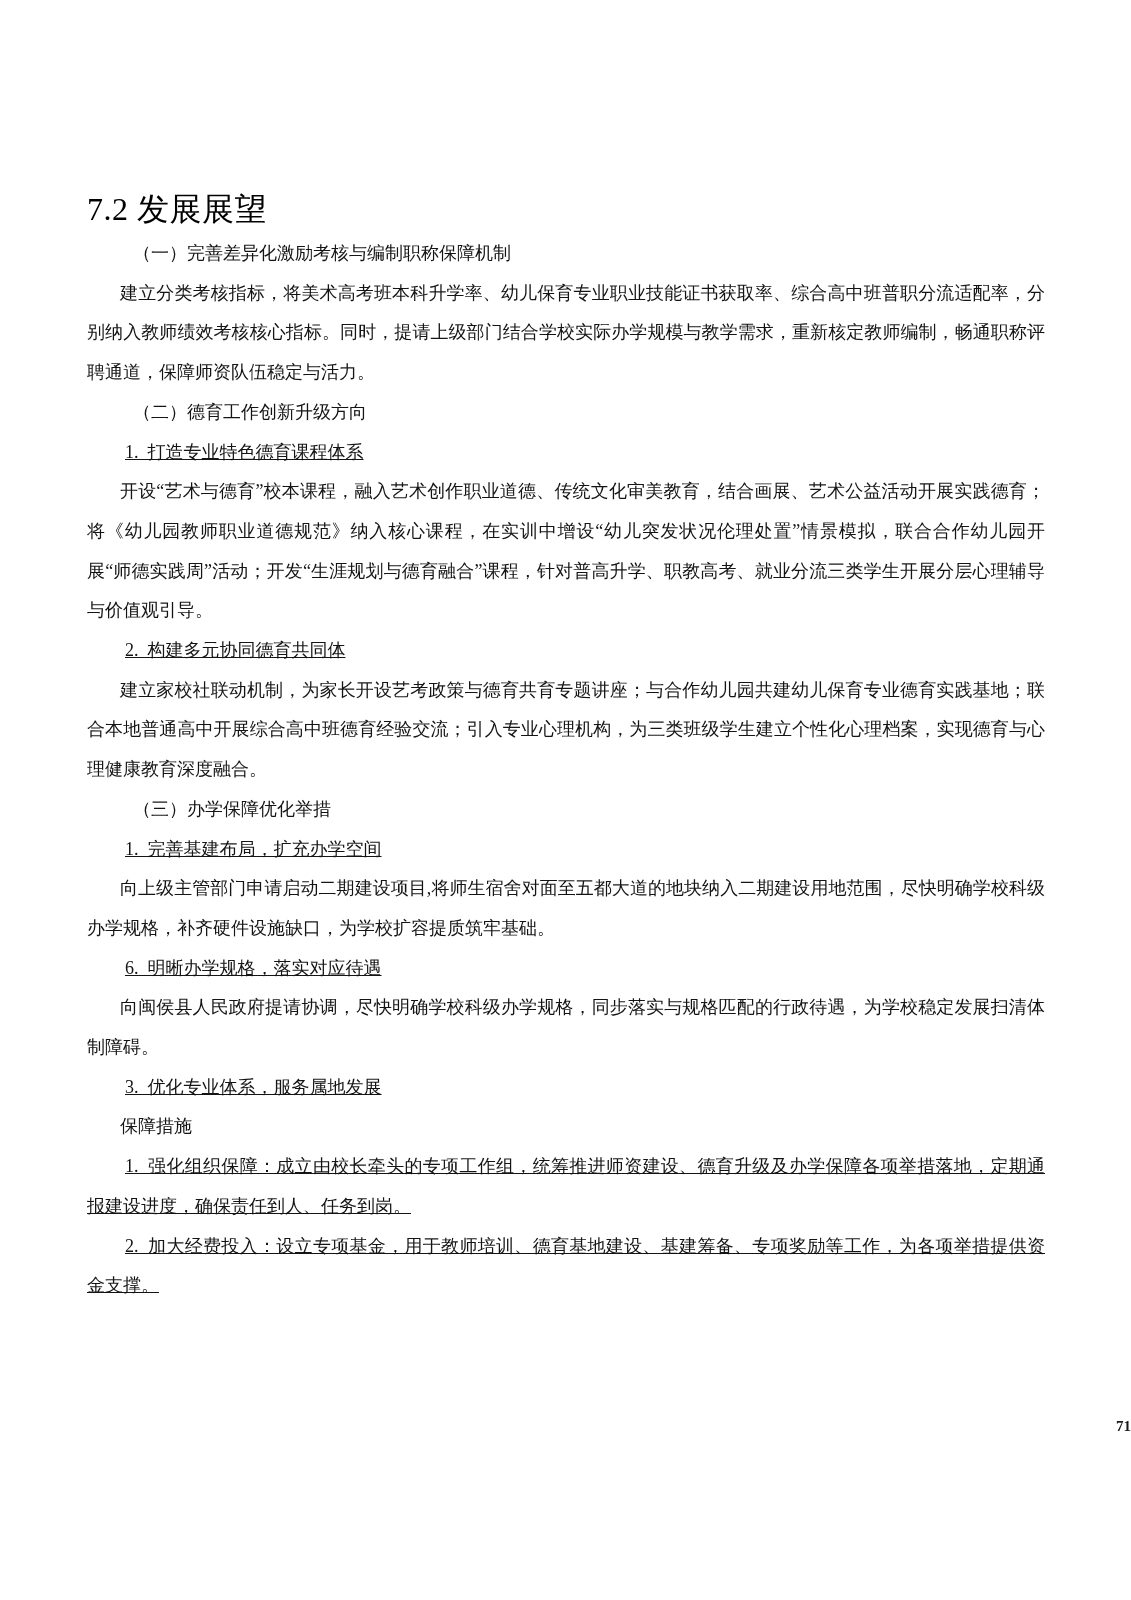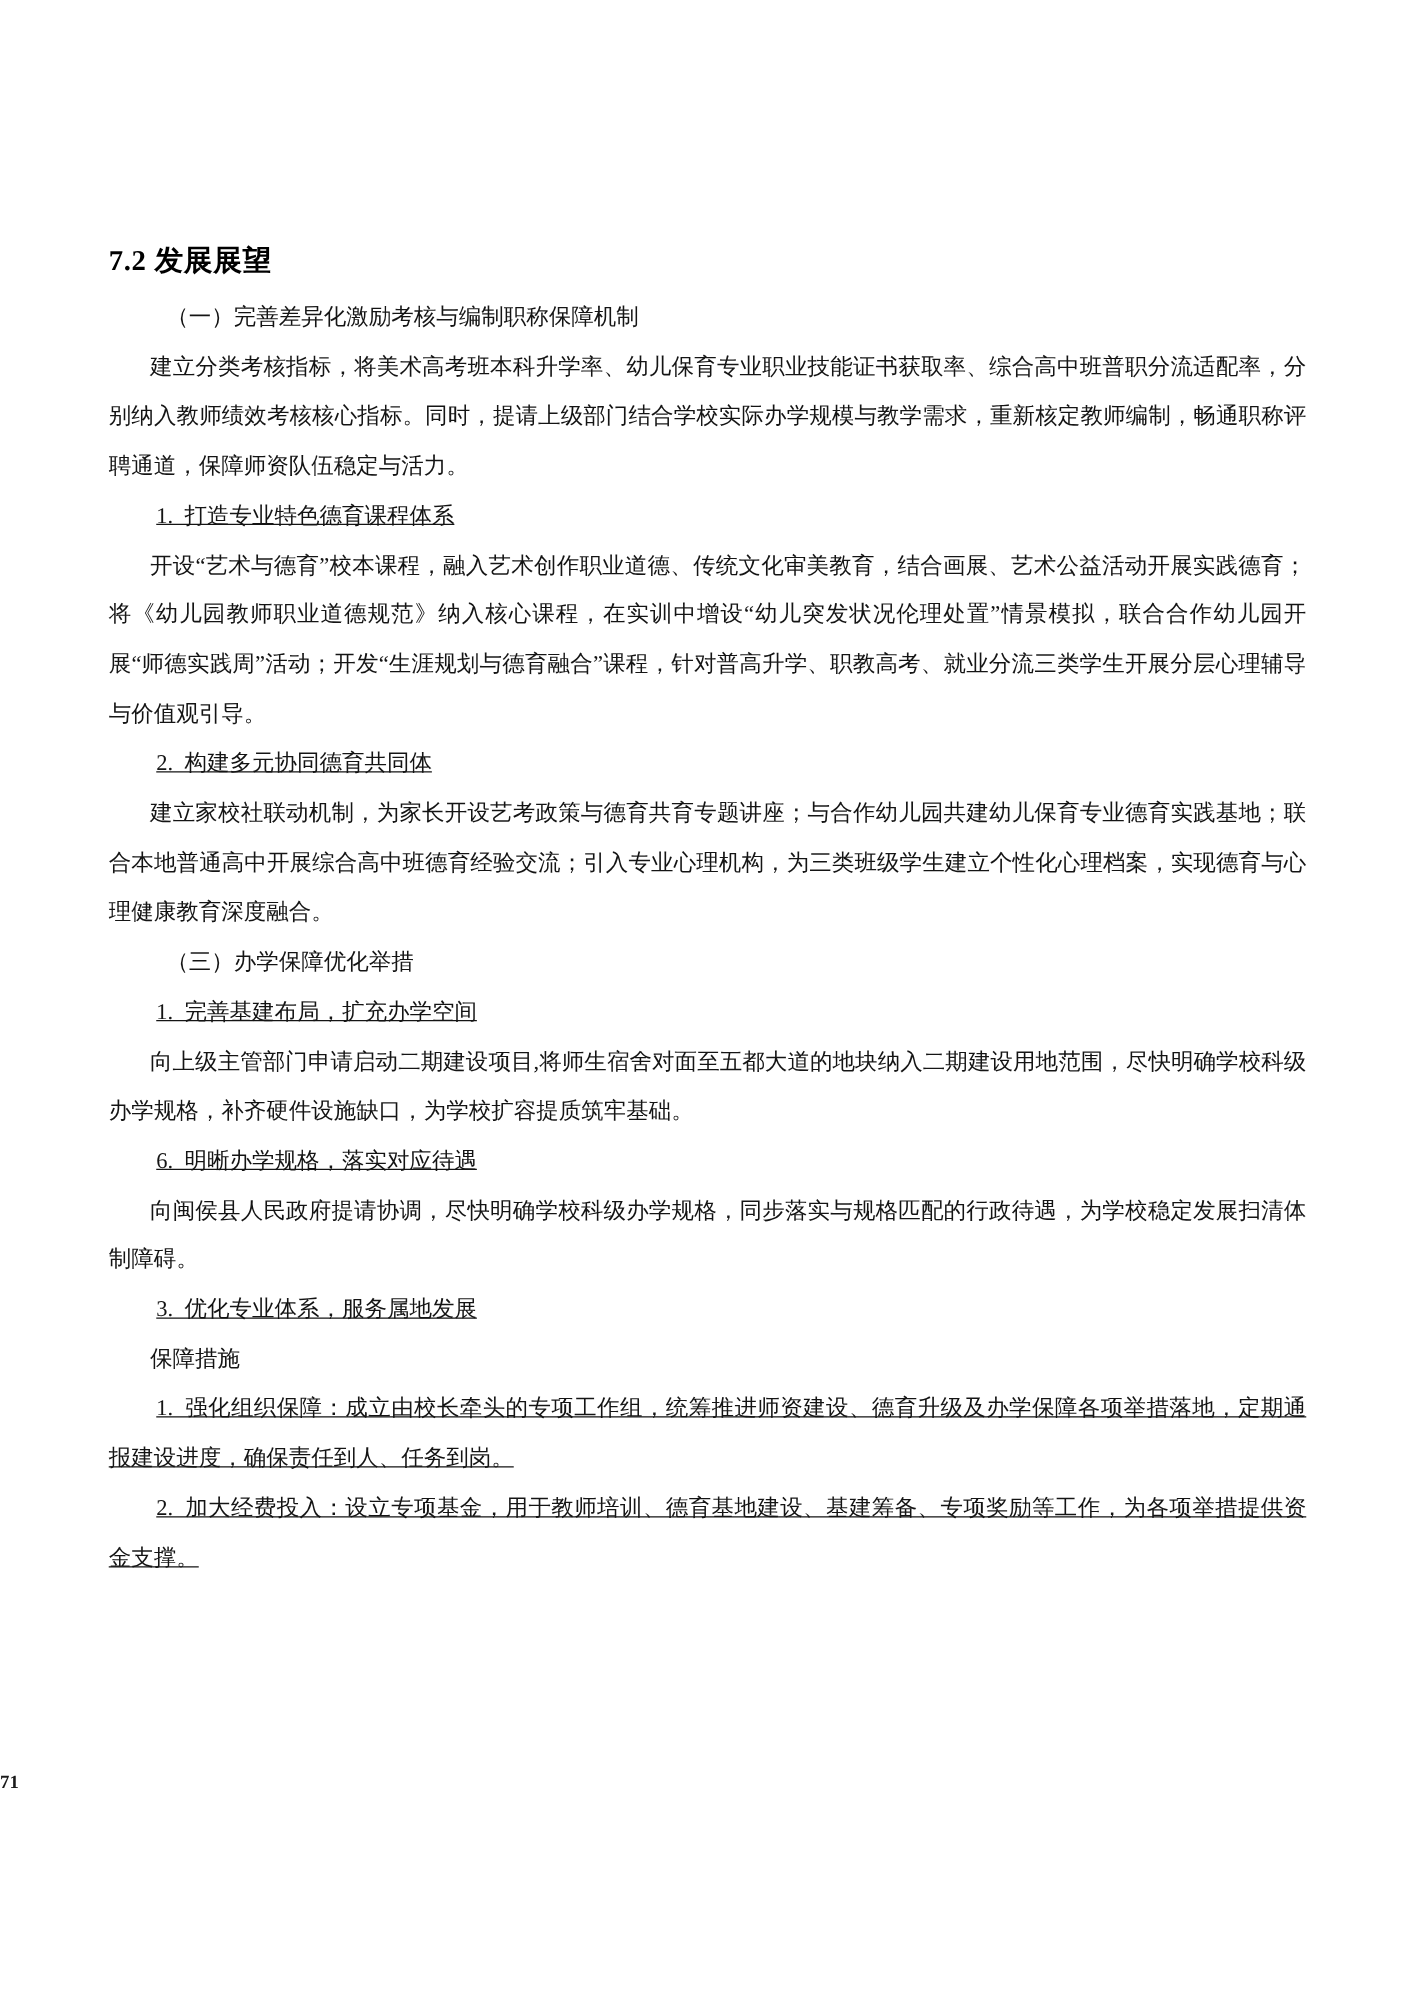--- a/index.html
+++ b/index.html
@@ -13,23 +13,23 @@
     position: relative;
     overflow: hidden;
     font-family: "Liberation Serif", "DejaVu Serif", serif;
     color: #151515;
   }
   .page {
     padding: 192px 86px 0 87px;
     box-sizing: border-box;
   }
   .doc-heading {
-    font-size: 23px;
+    font-size: 32px;
     line-height: 34px;
-    font-weight: bold;
+    font-weight: normal;
     color: #000000;
     margin: 0 0 8px 0;
     letter-spacing: 0.5px;
   }
   .doc-body p {
     margin: 0;
     font-size: 18px;
     line-height: 39.7px;
     text-align: justify;
     text-justify: inter-ideograph;
@@ -37,35 +37,36 @@
     color: #141414;
   }
   p.para { text-indent: 33px; }
   p.sub  { text-indent: 46px; }
   p.num  { text-indent: 38px; text-decoration: underline; }
   .page-footer {
     position: absolute;
     top: 1418px;
     left: 0;
     width: 1131px;
-    text-align: left;
+    text-align: right;
     font-size: 15px;
     font-weight: bold;
     color: #1a1a1a;
     font-family: "Liberation Serif", "DejaVu Serif", serif;
   }
 </style>
 </head>
 <body>
 
 <div class="page">
   <h1 class="doc-heading">7.2 发展展望</h1>
   <div class="doc-body">
     <p class="sub">（一）完善差异化激励考核与编制职称保障机制</p>
     <p class="para">建立分类考核指标，将美术高考班本科升学率、幼儿保育专业职业技能证书获取率、综合高中班普职分流适配率，分别纳入教师绩效考核核心指标。同时，提请上级部门结合学校实际办学规模与教学需求，重新核定教师编制，畅通职称评聘通道，保障师资队伍稳定与活力。</p>
+    <p class="sub">（二）德育工作创新升级方向</p>
     <p class="num">1.  打造专业特色德育课程体系</p>
     <p class="para">开设“艺术与德育”校本课程，融入艺术创作职业道德、传统文化审美教育，结合画展、艺术公益活动开展实践德育；将《幼儿园教师职业道德规范》纳入核心课程，在实训中增设“幼儿突发状况伦理处置”情景模拟，联合合作幼儿园开展“师德实践周”活动；开发“生涯规划与德育融合”课程，针对普高升学、职教高考、就业分流三类学生开展分层心理辅导与价值观引导。</p>
     <p class="num">2.  构建多元协同德育共同体</p>
     <p class="para">建立家校社联动机制，为家长开设艺考政策与德育共育专题讲座；与合作幼儿园共建幼儿保育专业德育实践基地；联合本地普通高中开展综合高中班德育经验交流；引入专业心理机构，为三类班级学生建立个性化心理档案，实现德育与心理健康教育深度融合。</p>
     <p class="sub">（三）办学保障优化举措</p>
     <p class="num">1.  完善基建布局，扩充办学空间</p>
     <p class="para">向上级主管部门申请启动二期建设项目,将师生宿舍对面至五都大道的地块纳入二期建设用地范围，尽快明确学校科级办学规格，补齐硬件设施缺口，为学校扩容提质筑牢基础。</p>
     <p class="num">6.  明晰办学规格，落实对应待遇</p>
     <p class="para">向闽侯县人民政府提请协调，尽快明确学校科级办学规格，同步落实与规格匹配的行政待遇，为学校稳定发展扫清体制障碍。</p>
     <p class="num">3.  优化专业体系，服务属地发展</p>

